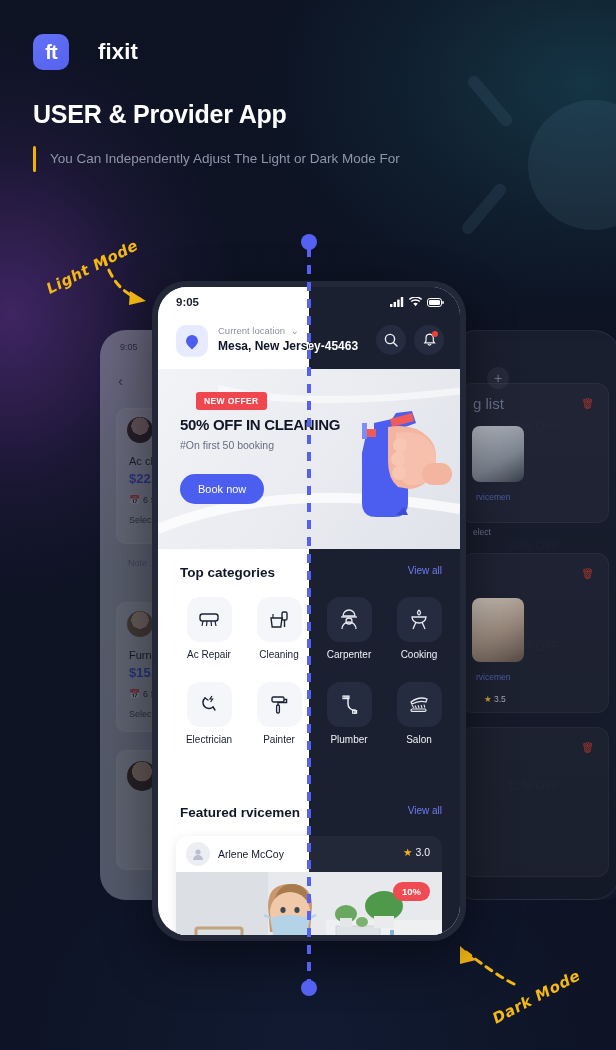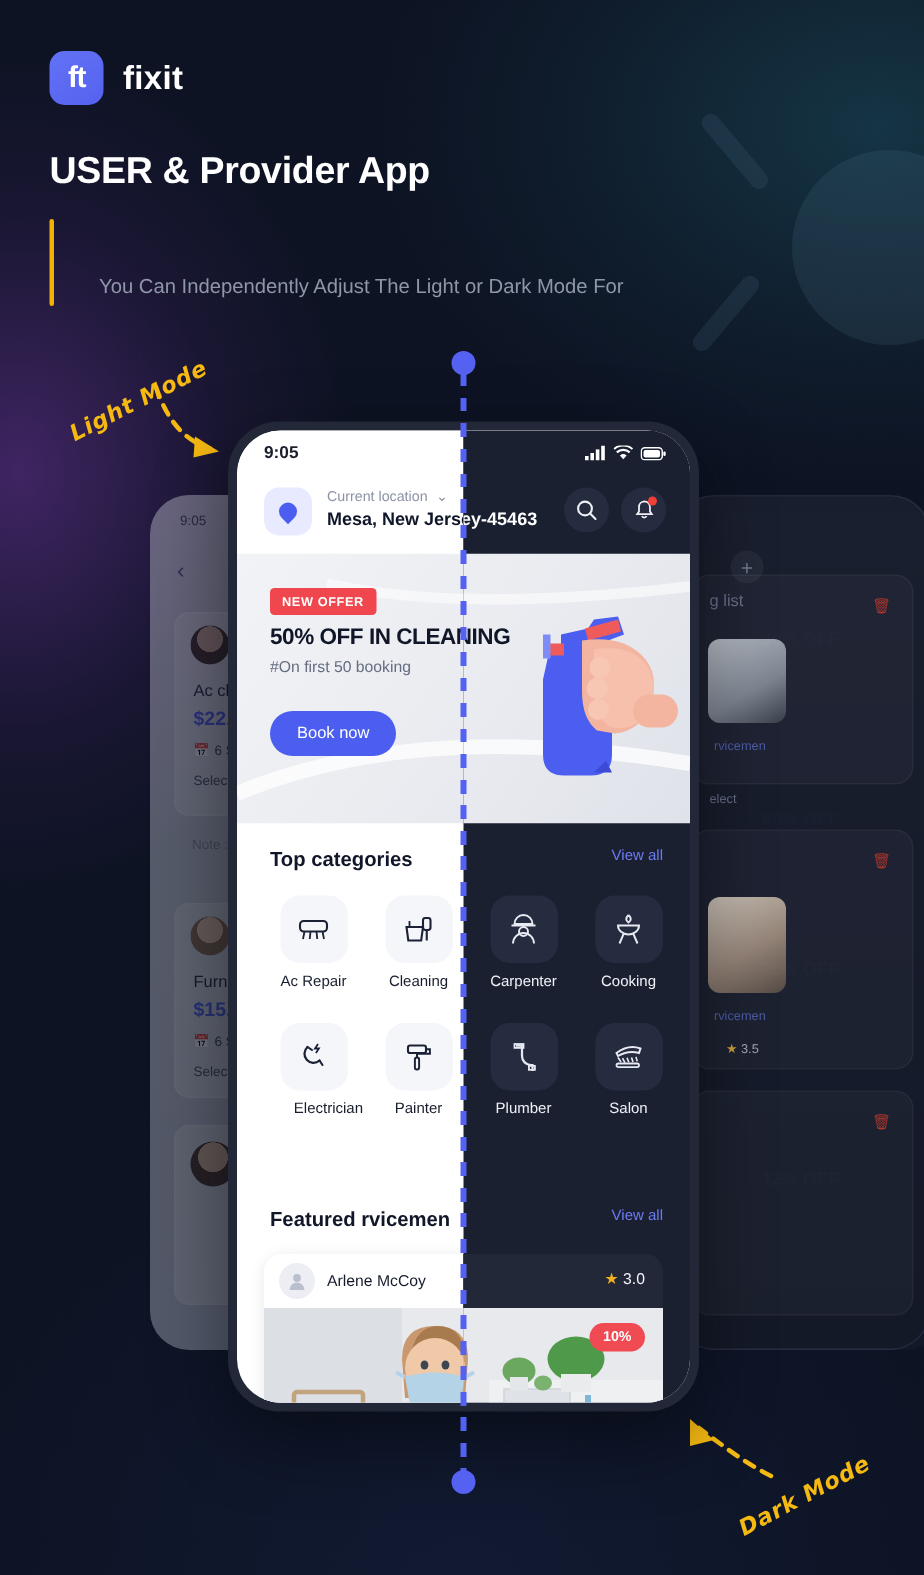--- a/index.html
+++ b/index.html
@@ -35,39 +35,38 @@
     background:rgba(86,125,150,0.16);
   }
   .sun-ray {
     position:absolute; background:rgba(86,125,150,0.16); border-radius:6px;
   }
   .sun-ray.r1 { width:12px; height:62px; left:36px; top:10px; transform:rotate(-40deg); }
   .sun-ray.r2 { width:12px; height:62px; left:30px; top:118px; transform:rotate(40deg); }
 
   
   .header { position:absolute; left:33px; top:34px; width:520px; }
-  .logo-row { display:flex; align-items:center; gap:13px; }
+  .logo-row { display:flex; align-items:center; gap:29px; }
   .logo-mark {
     width:36px; height:36px; border-radius:10px;
     background:linear-gradient(145deg,#6272f5,#5562ef);
     display:flex; align-items:center; justify-content:center;
     color:#fff; font-weight:bold; font-size:20px; letter-spacing:-1px;
     font-family:"Liberation Sans", sans-serif;
   }
   .logo-text { color:#ffffff; font-size:22px; font-weight:bold; letter-spacing:0.2px; }
   .title {
     color:#ffffff; font-size:25px; font-weight:bold; margin-top:30px;
     letter-spacing:-0.2px;
   }
   .subtitle-wrap { display:flex; margin-top:17px; }
   .subtitle-bar { width:3px; background:#f5b100; border-radius:2px; flex:0 0 3px; }
   .subtitle {
-    color:#8f96a8; font-size:13.5px; line-height:1.95; padding-left:30px;
+    color:#8f96a8; font-size:13.5px; line-height:1.95; padding-left:14px;
     max-width:430px;
-    margin-top:32px;
   }
 
   
   .annot {
     position:absolute; color:#f5b912;
     font-family:"DejaVu Sans", sans-serif;
     font-size:15px; font-style:italic; font-weight:bold;
     letter-spacing:0.6px;
     white-space:nowrap;
   }
@@ -154,21 +153,21 @@
     display:flex; align-items:center; justify-content:center;
   }
   .hdr-btn.search { right:54px; }
   .hdr-btn.bell { right:16px; }
   .bell-dot { position:absolute; right:6px; top:6px; width:6px; height:6px; border-radius:50%; background:#ee4036; }
 
   
   .banner { position:absolute; left:0; top:82px; width:302px; height:180px; overflow:hidden; }
   .banner-bg { position:absolute; inset:0; }
   .badge-new {
-    position:absolute; left:22px; top:23px; background:#f0474f; color:#fff;
+    position:absolute; left:38px; top:23px; background:#f0474f; color:#fff;
     font-size:8.5px; font-weight:bold; padding:4px 8px; border-radius:3px; letter-spacing:0.4px;
   }
   .banner-title { position:absolute; left:22px; top:47px; font-size:15px; font-weight:bold; letter-spacing:-0.3px; }
   .banner-sub { position:absolute; left:22px; top:70px; font-size:10.5px; }
   .book-btn {
     position:absolute; left:22px; top:105px; background:#4c5ef0; color:#fff;
     font-size:11px; padding:9px 18px; border-radius:18px; font-weight:normal;
   }
   .spray { position:absolute; right:6px; top:14px; width:150px; height:160px; }
 
@@ -281,21 +280,21 @@
 
 <div class="phone-bg phone-bg-right-far">
   <div class="gr-off" style="left:38px; top:80px;">30% OFF</div>
   <div class="gr-off" style="left:38px; top:200px;">50% OFF</div>
   <div class="gr-off" style="left:38px; top:300px;">20% OFF</div>
   <div class="gr-off" style="left:38px; top:440px;">12% OFF</div>
 </div>
 
 <div class="phone-bg phone-bg-right">
   <div class="gr-plus">+</div>
-  <div class="gr-label" style="left:22px; top:64px; color:#6f7894; font-size:11px;">g list</div>
+  <div class="gr-label" style="left:22px; top:64px; color:#6f7894; font-size:15px;">g list</div>
 
   <div class="gr-card" style="top:52px; height:140px;">
     <div class="gr-del" style="right:14px; top:14px;">🗑</div>
     <div class="gr-thumb" style="top:42px; background:linear-gradient(150deg,#cdd3da,#8c949f 60%,#3c434e);"></div>
     <div class="gr-label" style="left:14px; top:108px;">rvicemen</div>
   </div>
   <div class="gr-label" style="left:22px; top:196px; color:#737c96;">elect</div>
 
   <div class="gr-card" style="top:222px; height:160px;">
     <div class="gr-del" style="right:14px; top:14px;">🗑</div>
@@ -432,21 +431,21 @@
             <svg width="24" height="24" viewBox="0 0 24 24">
                 <path d="M12 2 q3 3 0 5 q-3 -2 0 -5" stroke="#1b2236" stroke-width="1.3" fill="none"></path>
                 <path d="M5 9 h14 a7 6 0 0 1 -14 0 Z" stroke="#1b2236" stroke-width="1.3" fill="none"></path>
                 <line x1="9" y1="14" x2="6" y2="21" stroke="#1b2236" stroke-width="1.3"></line>
                 <line x1="15" y1="14" x2="18" y2="21" stroke="#1b2236" stroke-width="1.3"></line>
               </svg>
           </div>
           <div class="cat-label" style="color:#181e2e;">Cooking</div>
         </div>
 
-        <div class="cat" style="left:18px; top:85px;text-align:right;">
+        <div class="cat" style="left:18px; top:85px;">
           <div class="cat-tile" style="background:#f5f6fa;">
             <svg width="24" height="24" viewBox="0 0 24 24">
                 <path d="M8 5 a6 6 0 1 0 8 9" stroke="#1b2236" stroke-width="1.5" fill="none" stroke-linecap="round"></path>
                 <path d="M8 5 l3 2 M16 14 l2 3" stroke="#1b2236" stroke-width="1.4" stroke-linecap="round"></path>
                 <path d="M15 3 l-2 3 h2.6 l-2 3" stroke="#1b2236" stroke-width="1.2" fill="none"></path>
               </svg>
           </div>
           <div class="cat-label" style="color:#181e2e;">Electrician</div>
         </div>
         <div class="cat" style="left:88px; top:85px;">

